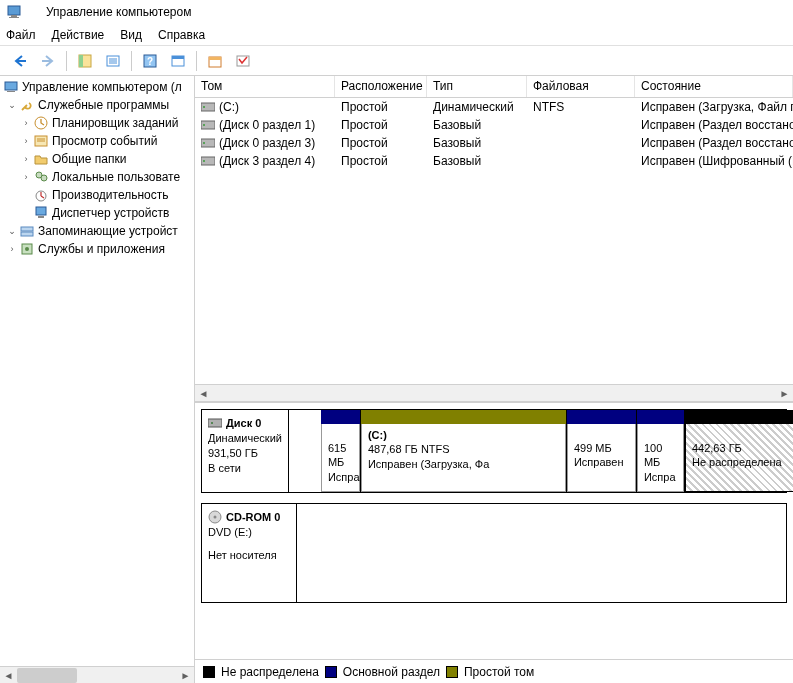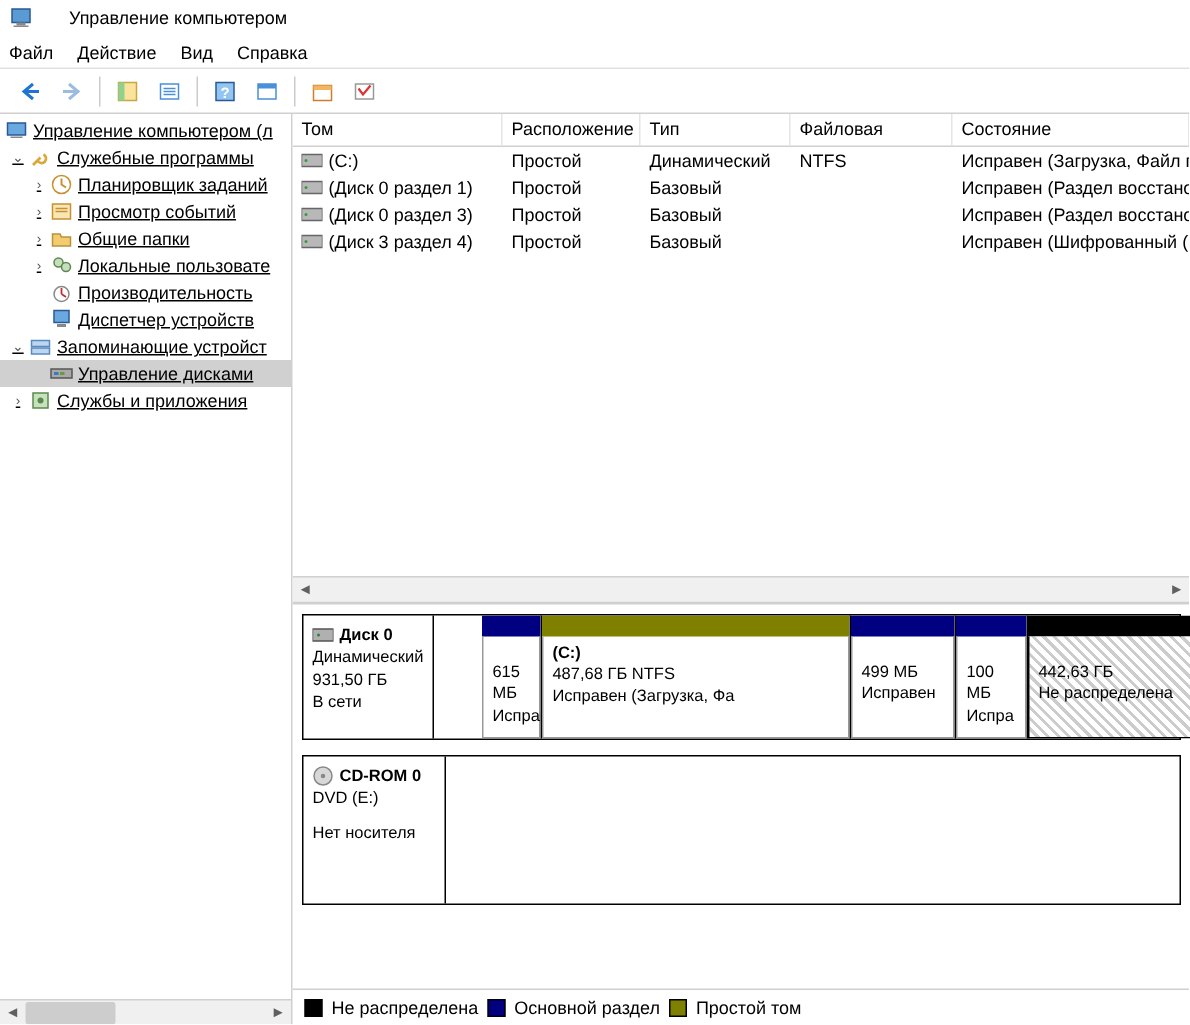--- a/index.html
+++ b/index.html
@@ -7,21 +7,21 @@
 .titlebar { height: 24px; display: flex; align-items: center; padding: 0 6px; gap: 24px; background: #fff; }
 .title-icon { width: 16px; height: 16px; display: inline-flex; }
 .title-text { font-size: 12px; }
 .menubar { height: 22px; display: flex; align-items: center; padding: 0 6px; gap: 16px; border-bottom: 1px solid #e0e0e0; }
 .menubar span { cursor: default; text-align: center; }
 .toolbar { height: 30px; display: flex; align-items: center; padding: 0 8px; gap: 4px; border-bottom: 1px solid #d0d0d0; }
 .tool-btn { width: 24px; height: 24px; display: inline-flex; align-items: center; justify-content: center; border: 1px solid transparent; border-radius: 2px; }
 .tool-sep { width: 1px; height: 20px; background: #ccc; margin: 0 2px; }
 .main { flex: 1; display: flex; overflow: hidden; }
 .tree { width: 195px; border-right: 1px solid #d0d0d0; overflow: hidden; padding-top: 2px; background: #fff; }
-.tree-row { display: flex; align-items: center; height: 18px; padding-left: 2px; white-space: nowrap; cursor: default; text-decoration: underline; }
+.tree-row { display: flex; align-items: center; height: 18px; padding-left: 2px; white-space: nowrap; cursor: default; }
 .tree-row.selected { background: #d0d0d0; }
 .tree-toggle { width: 12px; height: 12px; display: inline-flex; align-items: center; justify-content: center; font-size: 9px; color: #555; }
 .tree-spacer { display: inline-block; }
 .tree-icon { width: 16px; height: 16px; display: inline-flex; align-items: center; justify-content: center; margin: 0 3px 0 1px; }
 .right { flex: 1; display: flex; flex-direction: column; overflow: hidden; }
 .vol-table { flex: 1; display: flex; flex-direction: column; overflow: hidden; border-bottom: 2px solid #d0d0d0; min-height: 200px; }
 .vol-header { display: flex; height: 22px; background: #fff; border-bottom: 1px solid #d0d0d0; }
 .vol-header .col { border-right: 1px solid #e5e5e5; padding: 3px 6px; font-size: 12px; cursor: default; overflow: hidden; }
 .vol-body { flex: 1; overflow: hidden; }
 .vol-row { display: flex; height: 18px; align-items: center; }
@@ -220,31 +220,20 @@
       <span class="tree-spacer" style="width:4px"></span>
       <span class="tree-toggle">⌄</span>
       <span class="tree-icon">
             <svg width="16" height="16">
               <rect x="2" y="4" width="12" height="4" fill="#bcd6ef" stroke="#5a8ac0"></rect>
               <rect x="2" y="9" width="12" height="4" fill="#bcd6ef" stroke="#5a8ac0"></rect>
             </svg>
           </span>
       <span>Запоминающие устройст</span>
     </div>
-    <div class="tree-row selected">
-      <span class="tree-spacer" style="width:30px"></span>
-      <span class="tree-icon">
-            <svg width="16" height="16">
-              <rect x="1" y="5" width="14" height="6" fill="#a9a9a9" stroke="#555"></rect>
-              <rect x="3" y="7" width="3" height="2" fill="#3a7ac0"></rect>
-              <rect x="7" y="7" width="3" height="2" fill="#6a9a3a"></rect>
-            </svg>
-          </span>
-      <span>Управление дисками</span>
-    </div>
     <div class="tree-row">
       <span class="tree-spacer" style="width:4px"></span>
       <span class="tree-toggle">›</span>
       <span class="tree-icon">
             <svg width="16" height="16">
               <rect x="3" y="3" width="10" height="10" fill="#c8e0c0" stroke="#5a8a4a"></rect>
               <circle cx="8" cy="8" r="2" fill="#5a8a4a"></circle>
             </svg>
           </span>
       <span>Службы и приложения</span>

